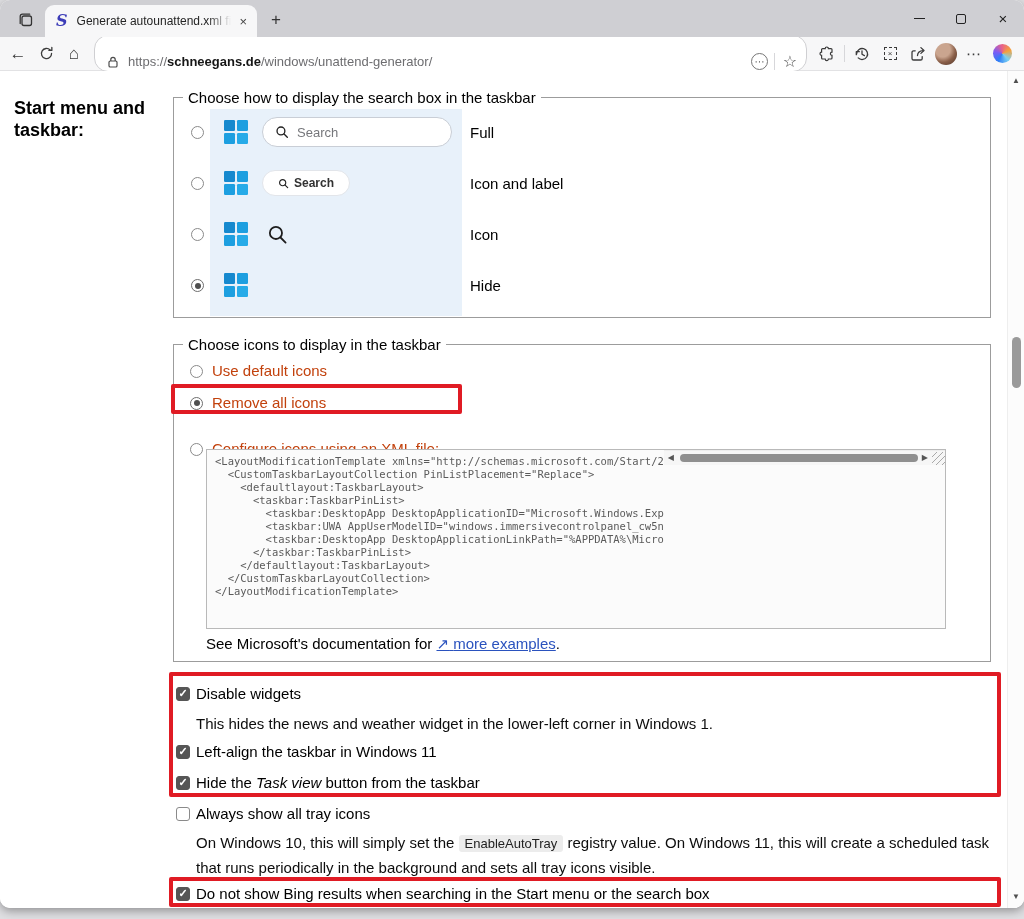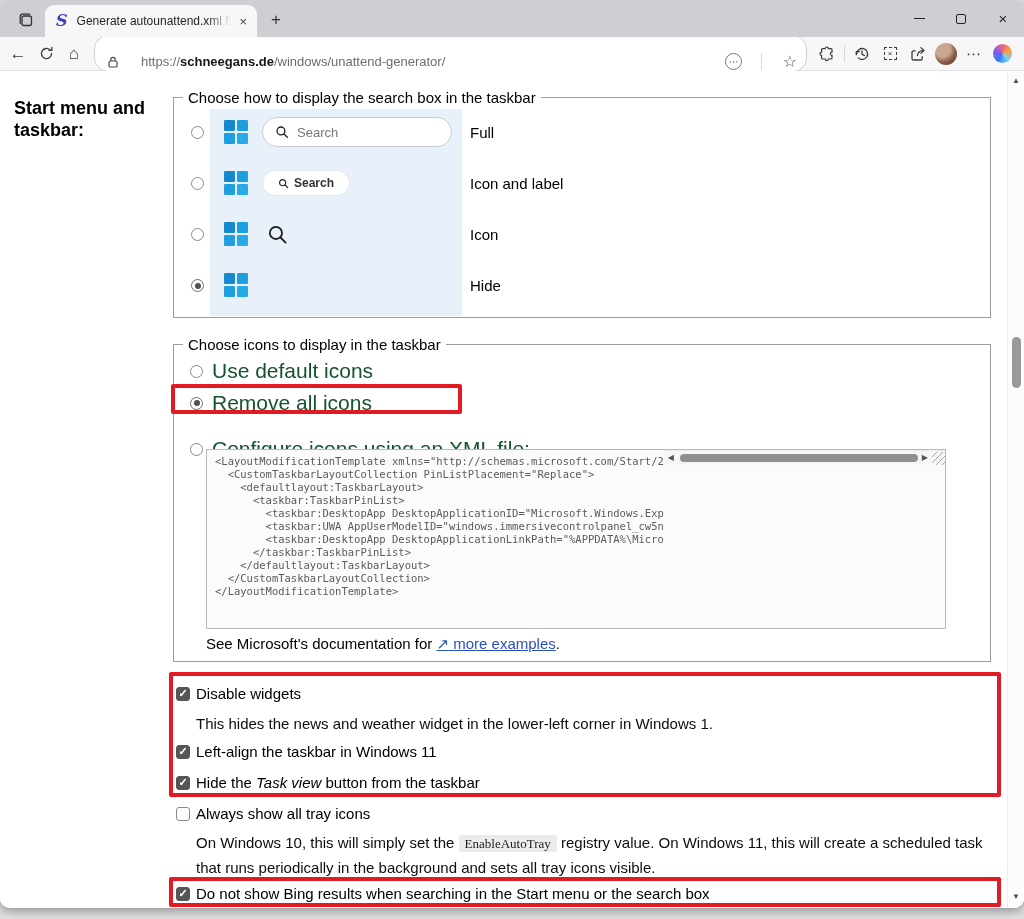--- a/index.html
+++ b/index.html
@@ -27,21 +27,21 @@
   .win-controls{display:flex; height:37px; align-self:flex-start;}
   .win-btn{width:42px; height:37px; display:flex; align-items:center; justify-content:center; color:#222;}
   .win-btn .min-bar{width:11px; height:1.4px; background:#222;}
   .win-btn .max-box{width:10px; height:10px; border:1.3px solid #222; border-radius:2px;}
   .win-btn.close{font-size:15px;}
   
   .toolbar{height:34px; background:#f7f7f8; display:flex; align-items:center; padding:0 8px 0 4px; border-bottom:1px solid #e2e2e4;}
   .tb-btn{width:28px; height:28px; display:flex; align-items:center; justify-content:center; color:#3b3b3b;
     font-size:17px; flex:0 0 auto;}
   .addressbar{flex:1; height:37px; margin:0 6px; background:#fff; border:1px solid #cfcfd2; border-radius:14px;
-    display:flex; align-items:center; padding:16px 4px 0 11px; min-width:0;gap:13px;}
+    display:flex; align-items:center; padding:16px 4px 0 11px; min-width:0;}
   .url{flex:1; font-size:13px; white-space:nowrap; overflow:hidden; color:#6d6d70; margin-left:8px;}
   .url b{color:#161616; font-weight:bold;}
   .pill-btn{width:24px; height:24px; display:flex; align-items:center; justify-content:center; color:#4a4a4a; flex:0 0 auto;}
   .circle-dots{width:17px; height:17px; border:1px solid #767676; border-radius:50%; display:flex;
     align-items:center; justify-content:center; font-size:10px; color:#555; letter-spacing:-1px;}
   .divider{width:1px; height:17px; background:#d7d7da; margin:0 3px; flex:0 0 auto;}
   .capture-box{width:13px; height:13px; border:1.2px dashed #3b3b3b; display:flex; align-items:center;
     justify-content:center; font-size:8px; color:#3b3b3b; line-height:1;}
   .avatar{width:22px; height:22px; border-radius:50%;
     background:radial-gradient(circle at 35% 30%, #caa58f 0 35%, #8a5f49 60%, #4c3227 100%);}
@@ -70,38 +70,38 @@
   .winlogo{position:absolute; left:14px; top:11px;}
   .sbox-full{position:absolute; left:52px; top:8px; width:190px; height:30px; background:#fff;
     border:1px solid #c9ced6; border-radius:15px; display:flex; align-items:center; padding:0 0 0 12px;}
   .sbox-full .ph{font-size:13px; color:#76777b; margin-left:8px;}
   .sbox-mini{position:absolute; left:52px; top:10px; width:88px; height:26px; background:#fff;
     border:1px solid #e2e5ea; border-radius:13px; display:flex; align-items:center; justify-content:center; gap:5px;}
   .sbox-mini .ph{font-size:12px; color:#323232; font-weight:bold;}
   .mag-only{position:absolute; left:57px; top:13px; color:#1d1d1d;}
   
   .radio-line{position:absolute; left:16px; display:flex; align-items:center; gap:9px; height:18px;}
-  .radio-line label{font-size:21px; color:#14532d; line-height:18px;}
+  .radio-line label{font-size:15px; color:#c2410c; line-height:18px;}
   .codebox{position:absolute; left:32px; top:104px; width:740px; height:180px; border:1px solid #b9b9b9;
     background:#fbfbfb; display:flex; }
   .codebox pre{flex:1; padding:5px 8px; font-family:"DejaVu Sans Mono", monospace; font-size:10.5px;
     line-height:13px; color:#5a5a5a; white-space:pre; overflow:hidden;}
   .hscroll{height:15px; display:flex; align-items:center; background:#f6f6f6; border-top:1px solid #ededed;}
   .hscroll .arr{font-size:8px; color:#555; padding:0 4px; line-height:1;}
   .hthumb{width:238px; height:8px; border-radius:4px; background:#8f8f8f; margin-left:2px;}
   .hscroll .sp{flex:1;}
   .grip{width:13px; height:13px; background:
     repeating-linear-gradient(135deg, transparent 0 3px, #a9a9a9 3px 4.2px); flex:0 0 auto;}
   .doc-note{position:absolute; left:32px; top:290px; font-size:15px; color:#000;}
   .doc-note a{color:var(--link_blue); text-decoration:underline; cursor:pointer;}
   
   .cb-row{position:absolute; left:176px; display:flex; align-items:center; gap:6px;}
   .cb-row label{font-size:15px; color:#000; line-height:17px;}
   .desc{position:absolute; left:196px; font-size:15px; color:#0d0d0d; line-height:23.5px;}
-  .code-chip{font-family:Liberation Serif, serif; font-size:13px; background:#ececec;
+  .code-chip{font-family:Liberation Sans, sans-serif; font-size:13px; background:#ececec;
     padding:1px 6px; border-radius:3px; color:#222;}
   
   .redbox{position:absolute; border:4px solid var(--annotation_red); border-radius:2px; pointer-events:none; z-index:6;}
   
   .vscroll{position:absolute; right:0; top:0; width:17px; height:100%; background:#fcfcfc; border-left:1px solid #eeeeee; z-index:7;}
   .vscroll .arr{position:absolute; left:0; width:100%; text-align:center; font-size:8px; color:#4f4f4f;}
   .vthumb{position:absolute; left:4px; width:9px; top:266px; height:51px; background:#9a9a9a; border-radius:4.5px;}
   svg{display:block;}
 </style>
 </head>

